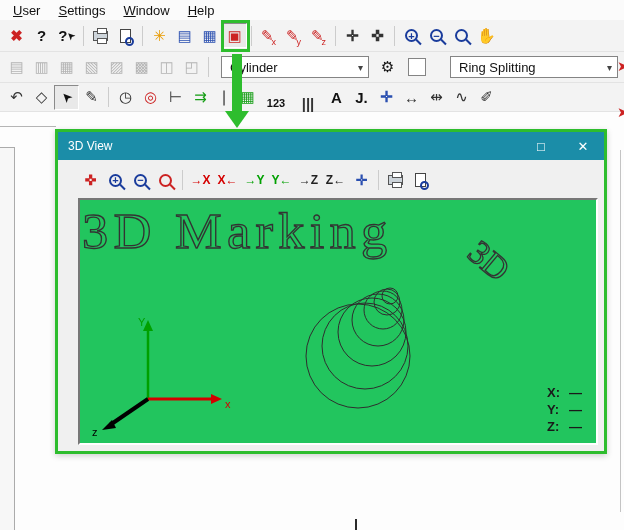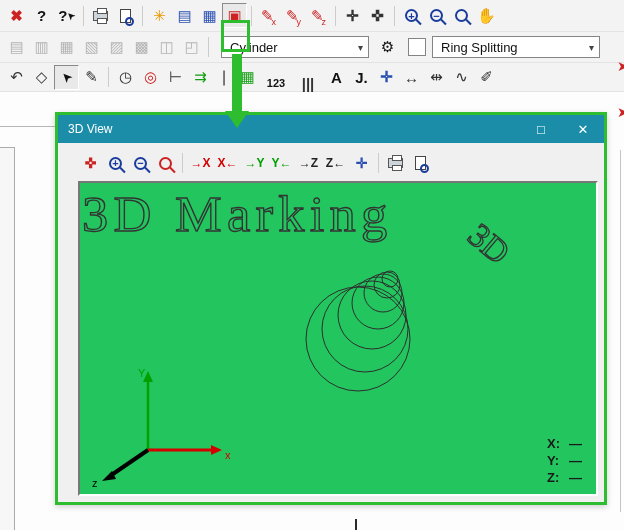--- a/index.html
+++ b/index.html
@@ -27,21 +27,21 @@
   .sep { width:1px; height:20px; background:#cccccc; margin:0 4px; flex:none; }
   .red { color:#cc2222; } .blue { color:#2a4fb0; } .green { color:#169e16; }
   .orange { color:#e89a00; } .dim { color:#b3b3b3; } .dark { color:#333; }
   .bold { font-weight:bold; }
   .tiny-sub { font-size:9px; color:#cc2222; margin-left:-2px; align-self:flex-end; }
 
   .combo { height:22px; border:1px solid #848484; background:#fff; display:flex;
            align-items:center; padding:0 5px 0 8px; flex:none; }
   .combo .chev { margin-left:auto; font-size:10px; color:#444; padding-left:8px; }
   .combo-cyl { width:148px; margin-left:8px; }
-  .combo-ring { width:168px; margin-left:6px; }
+  .combo-ring { width:168px; margin-left:24px; }
   .sq-btn { width:18px; height:18px; border:1px solid #848484; background:#fff; margin-left:8px; flex:none; }
 
   
   .mag { width:13px; height:13px; border:2px solid #1a3c9c; border-radius:50%;
          display:flex; align-items:center; justify-content:center;
          font-size:11px; font-weight:bold; color:#1a3c9c; position:relative; }
   .mag::after { content:""; position:absolute; width:7px; height:2px; background:#1a3c9c;
                 right:-6px; bottom:-3px; transform:rotate(45deg); }
   .mag.redm { border-color:#c22; color:#c22; } .mag.redm::after { background:#c22; }
   .printer-ic { width:15px; height:10px; background:#cdd4da; border:1px solid #555; position:relative; }
@@ -65,21 +65,21 @@
 
   
   .hl-box { position:absolute; left:221px; top:20px; width:29px; height:32px;
             border:3px solid #2ebd2e; z-index:12; pointer-events:none; }
   .hl-shaft { position:absolute; left:232px; top:54px; width:10px; height:58px; background:#2ebd2e; z-index:12; }
   .hl-head { position:absolute; left:225px; top:111px; width:0; height:0; z-index:12;
              border-left:12px solid transparent; border-right:12px solid transparent;
              border-top:17px solid #2ebd2e; }
 
   
-  .win { position:absolute; left:55px; top:112px; width:552px; height:393px;
+  .win { position:absolute; left:55px; top:129px; width:552px; height:325px;
          border:3px solid #2ebd2e; background:#f0f0f0; z-index:8;
          box-shadow:0 2px 6px rgba(0,0,0,.18); }
   .win-title { height:28px; background:#1b8da8; color:#fff; display:flex; align-items:center;
                padding-left:10px; font-size:12px; }
   .win-ctrls { margin-left:auto; height:100%; display:flex; }
   .win-ctrl { width:42px; height:100%; display:flex; align-items:center; justify-content:center; font-size:13px; }
   .win-toolbar { display:flex; align-items:center; height:30px; margin:5px 4px 0 20px; }
   .wbtn { width:25px; height:24px; display:flex; align-items:center; justify-content:center;
           font-size:14px; flex:none; }
   .axis-btn { width:27px; height:24px; display:flex; align-items:center; justify-content:center;
@@ -101,20 +101,26 @@
   .coords { position:absolute; right:14px; bottom:8px; font-size:13px; font-weight:bold;
             color:#1a1a1a; line-height:17px; }
   .coord-row { display:flex; }
   .coord-row .cl { width:22px; }
 </style>
 </head>
 <body>
 
 <div class="screen">
 
+  <div class="menubar">
+    <span class="menu-item">User</span>
+    <span class="menu-item">Settings</span>
+    <span class="menu-item">Window</span>
+    <span class="menu-item">Help</span>
+  </div>
 
   <div class="toolbar tb1">
     <div class="tbtn red bold">
         <span>✖</span>
       </div>
     <div class="tbtn bold">
         <span>?</span>
       </div>
     <div class="tbtn bold">
         <span>?</span>

